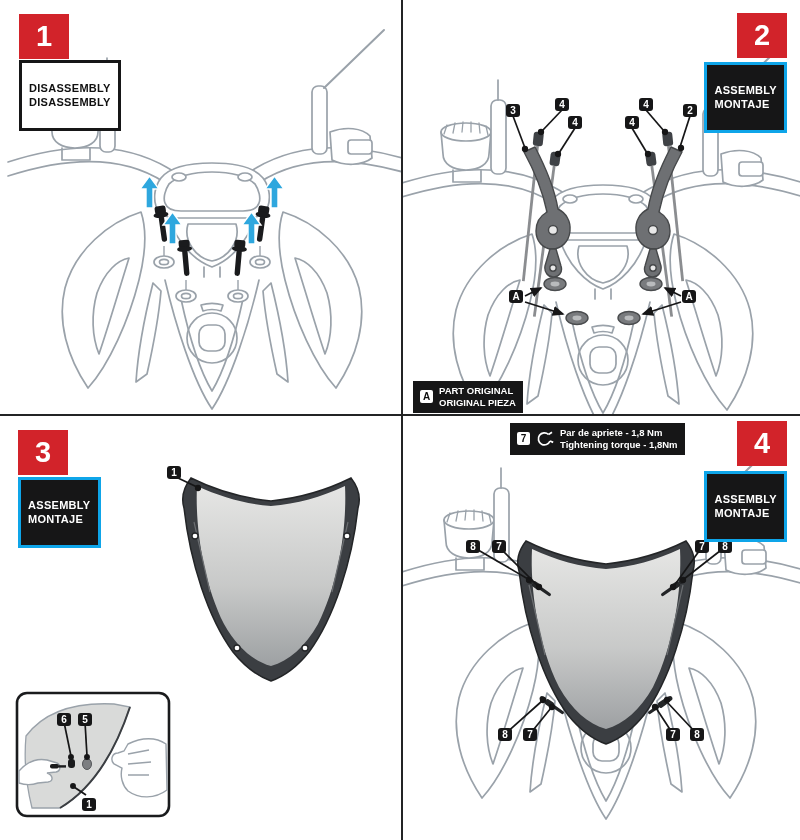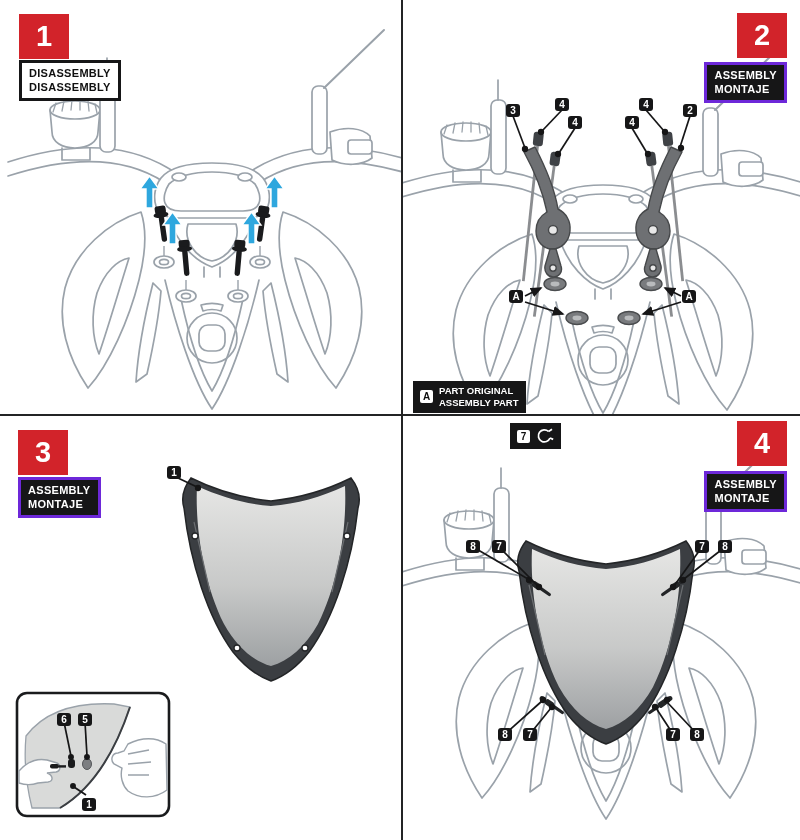--- a/index.html
+++ b/index.html
@@ -11,23 +11,23 @@
   .panel{position:absolute;overflow:hidden;}
   #panel1{left:0;top:0;width:401px;height:414px;}
   #panel2{left:403px;top:0;width:397px;height:414px;}
   #panel3{left:0;top:416px;width:401px;height:424px;}
   #panel4{left:403px;top:416px;width:397px;height:424px;}
   svg.art{position:absolute;left:0;top:0;}
 
   .step-num{position:absolute;background:#d2232a;color:#fff;font-weight:bold;
             font-size:29px;width:50px;height:45px;line-height:45px;text-align:center;}
   .step-label{position:absolute;font-weight:bold;font-size:11px;line-height:1.3;
-              letter-spacing:.3px;padding:3px 7px;white-space:nowrap;}
+              letter-spacing:.3px;padding:18px 7px;white-space:nowrap;}
   .step-label.light{background:#fff;color:#101010;border:3px solid #161617;}
-  .step-label.dark{background:#161617;color:#fff;border:3px solid #6d28d9;}
+  .step-label.dark{background:#161617;color:#fff;border:3px solid #0ea5e9;}
 
   .callout{position:absolute;width:14px;height:13px;background:#161617;color:#fff;
            font-weight:bold;font-size:10px;line-height:13px;text-align:center;
            border-radius:3px;}
   .note{position:absolute;background:#161617;color:#fff;display:flex;align-items:center;
         gap:6px;padding:4px 7px;font-weight:bold;font-size:9.5px;line-height:1.25;
         white-space:nowrap;}
   .note .sq{flex:0 0 auto;width:13px;height:13px;background:#fff;color:#0e0e0e;
             border-radius:2px;font-size:10px;line-height:13px;text-align:center;}
 </style>
@@ -214,21 +214,21 @@
     <div class="callout" style="left:165px;top:116px">4</div>
     <div class="callout" style="left:222px;top:116px">4</div>
     <div class="callout" style="left:236px;top:98px">4</div>
     <div class="callout" style="left:280px;top:104px">2</div>
     <div class="callout" style="left:106px;top:290px">A</div>
     <div class="callout" style="left:279px;top:290px">A</div>
     <div class="note" style="left:10px;top:381px">
       <span class="sq">A</span>
       <span>
         <div>PART ORIGINAL</div>
-        <div>ASSEMBLY PART</div>
+        <div>ORIGINAL PIEZA</div>
       </span>
     </div>
     <div class="step-num" style="right:13px;top:13px">2</div>
     <div class="step-label dark" style="right:13px;top:62px">
       <div>ASSEMBLY</div>
       <div>MONTAJE</div>
     </div>
   </div>
 
   <div class="panel" id="panel3">
@@ -327,20 +327,24 @@
     <div class="callout" style="left:95px;top:312px">8</div>
     <div class="callout" style="left:120px;top:312px">7</div>
     <div class="callout" style="left:263px;top:312px">7</div>
     <div class="callout" style="left:287px;top:312px">8</div>
     <div class="note" style="left:107px;top:7px">
       <span class="sq">7</span>
       <svg width="18" height="18" viewBox="0 0 18 18">
         <path d="M 12.5 4.5 A 6 6 0 1 0 14 11" fill="none" stroke="#fff" stroke-width="1.7"></path>
         <path d="M 12.5 4.5 L 16 2.2 M 14 11 L 17.2 12.4" fill="none" stroke="#fff" stroke-width="1.7"></path>
       </svg>
+      <span>
+        <div>Par de apriete - 1,8 Nm</div>
+        <div>Tightening torque - 1,8Nm</div>
+      </span>
     </div>
     <div class="step-num" style="right:13px;top:5px">4</div>
     <div class="step-label dark" style="right:13px;top:55px">
       <div>ASSEMBLY</div>
       <div>MONTAJE</div>
     </div>
   </div>
 </div>
 
 </body></html>

